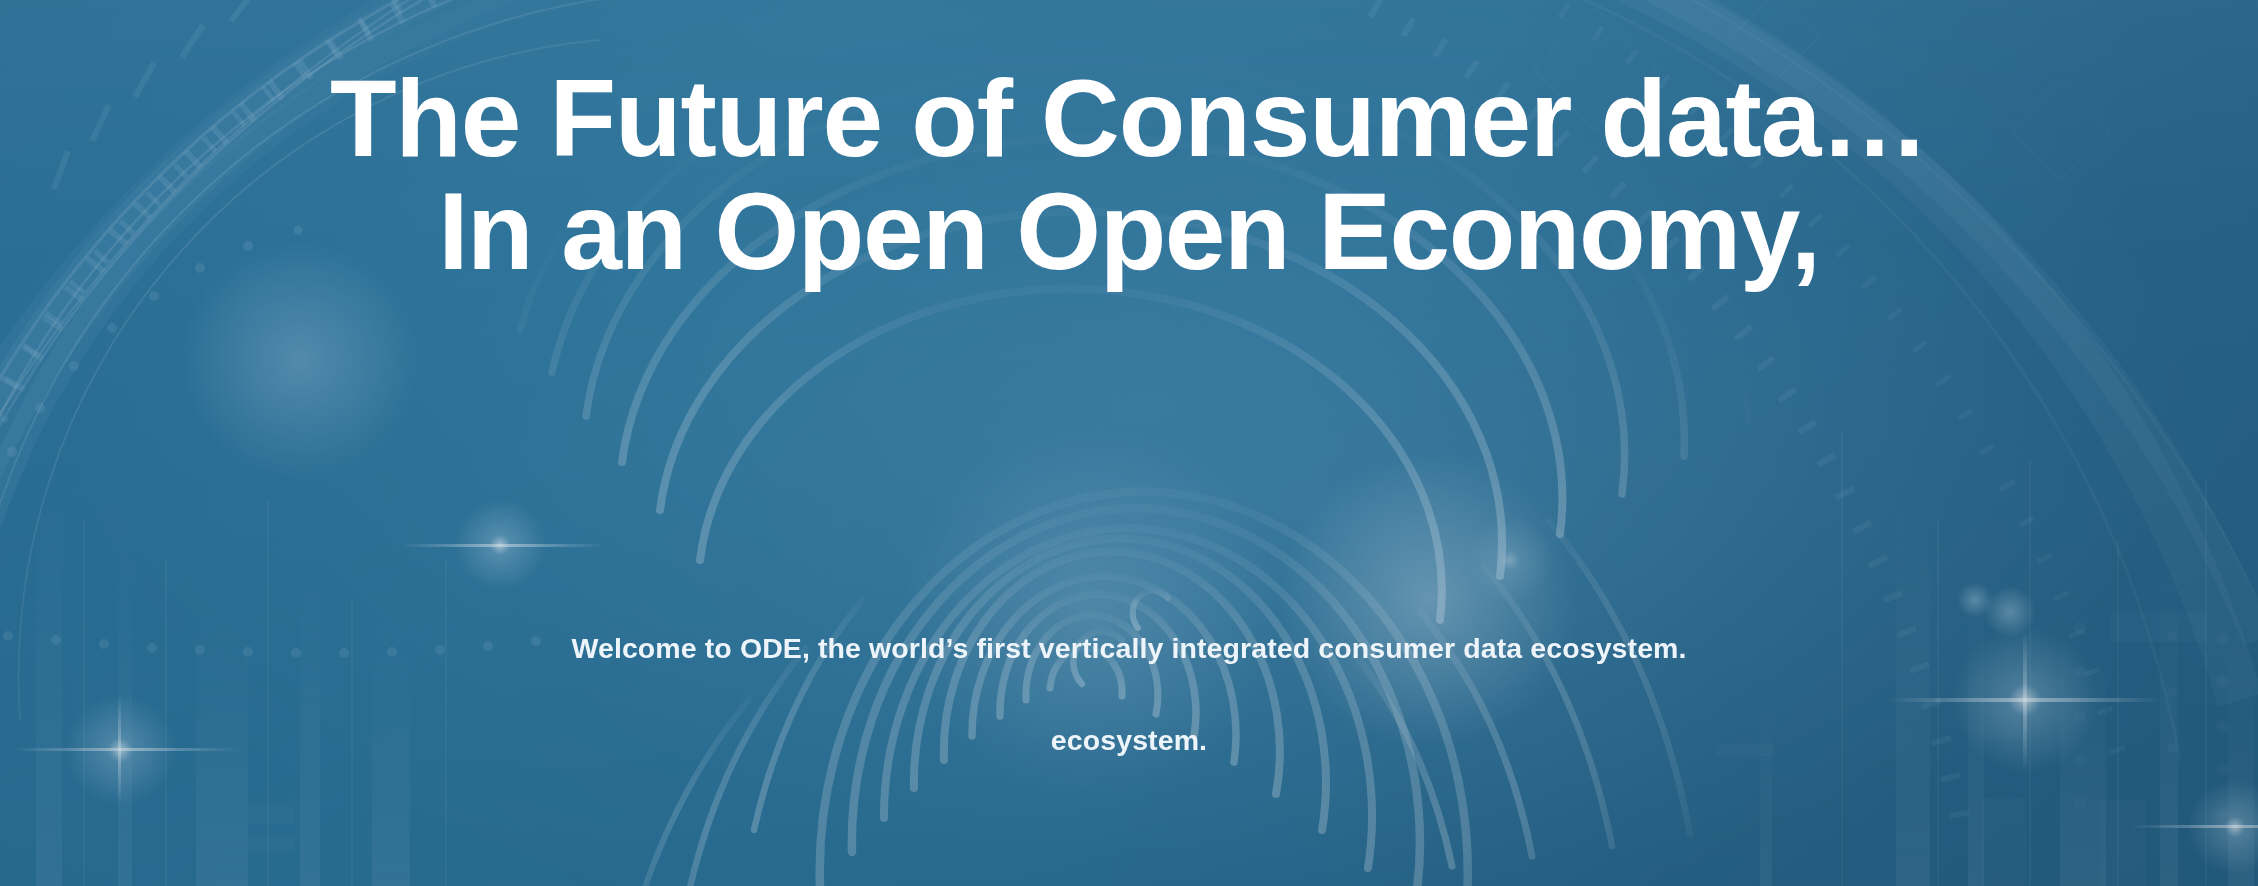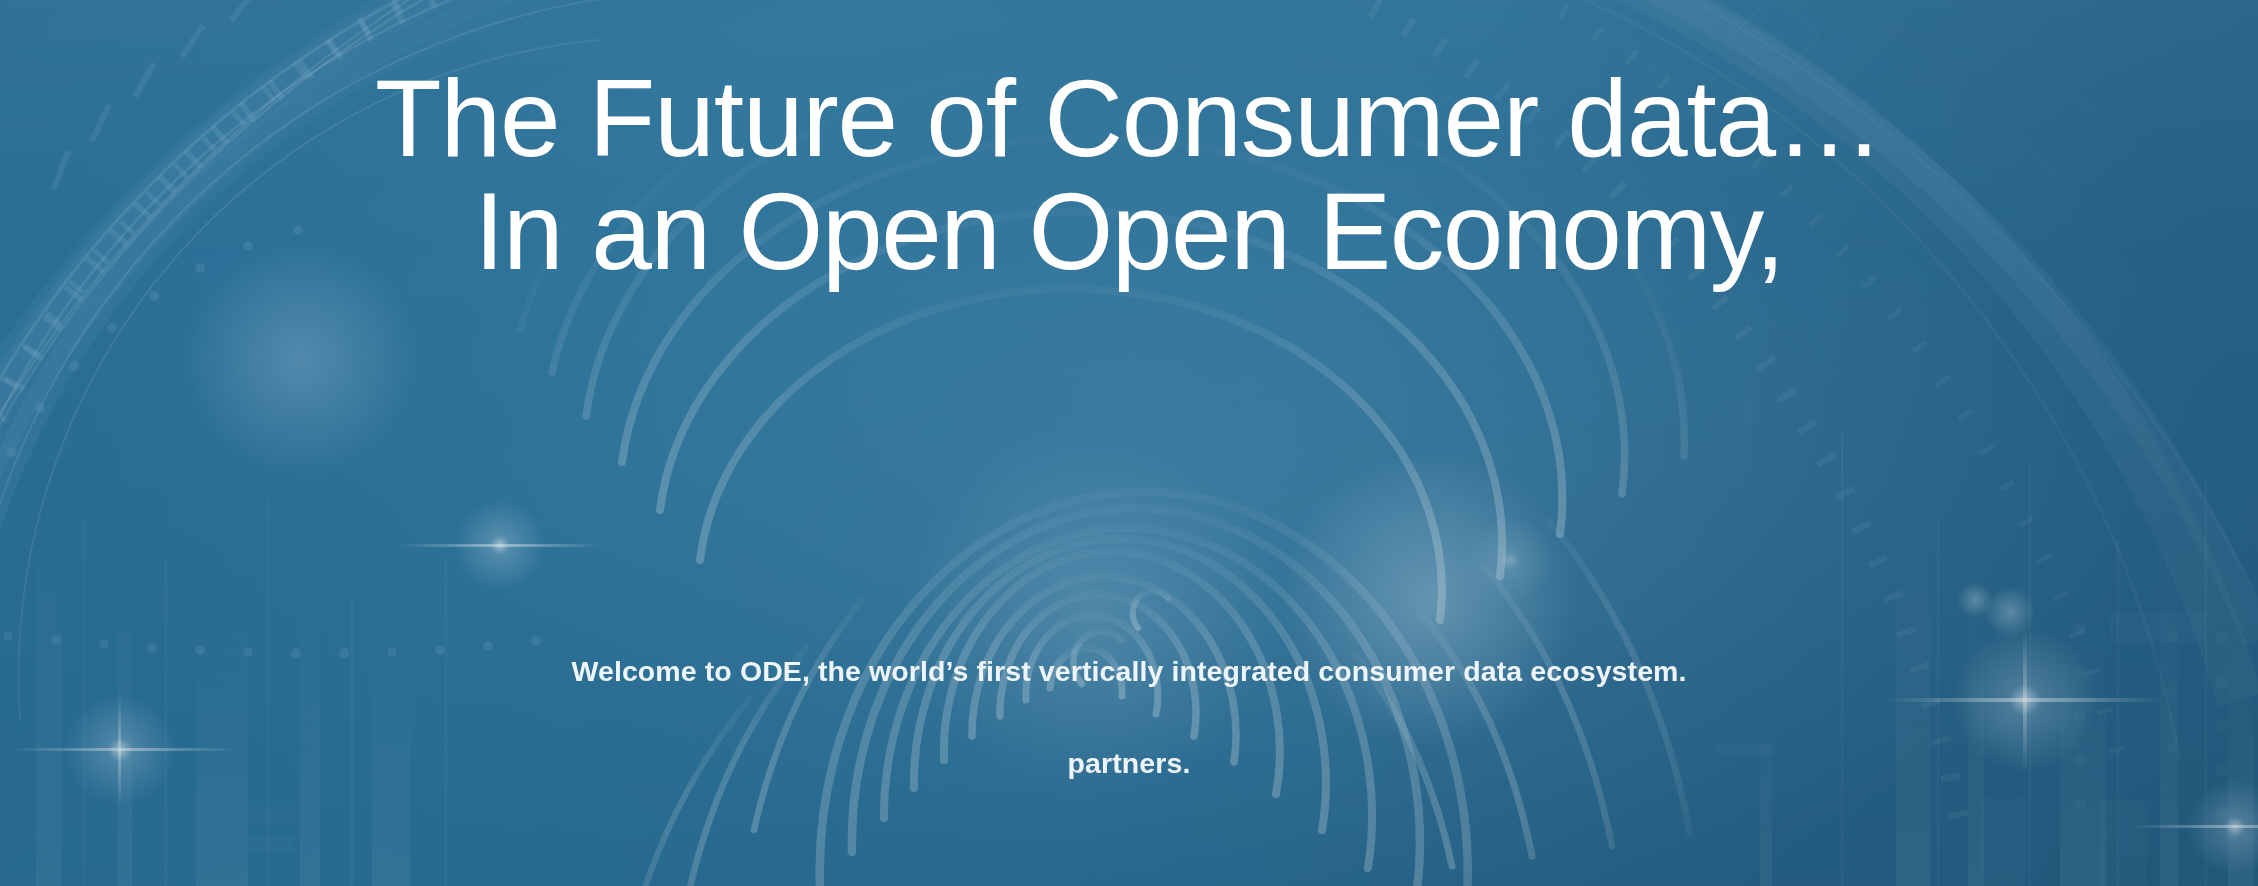--- a/index.html
+++ b/index.html
@@ -45,40 +45,39 @@
   }
 
   #headline {
     position:absolute;
     left:0; right:0;
     top:62px;
     text-align:center;
     color:#ffffff;
     font-size:109px;
     line-height:113px;
-    font-weight:400;
+    font-weight:700;
     letter-spacing:-1.4px;
     white-space:nowrap;
   }
   #headline .hl-line { display:block; }
   #headline .hl-line-1 { letter-spacing:-1.1px; }
 
   #subcopy {
     position:absolute;
     left:50%;
     transform:translateX(-50%);
     top:625px;
     width:1720px;
     text-align:center;
     color:#eef5fa;
     font-size:28.5px;
     line-height:46px;
     font-weight:700;
     letter-spacing:.1px;
-    margin-top:23px;
   }
 </style>
 </head>
 <body>
 
 <div id="hero">
 
   <svg class="bg-layer" id="bg-fingerprint" viewBox="0 0 2258 886" preserveAspectRatio="none">
     <defs>
       <linearGradient id="fpFade" x1="0" y1="0" x2="0" y2="1">
@@ -357,17 +356,17 @@
   <div id="content">
 
     <h1 id="headline">
       <span class="hl-line hl-line-1">The Future of Consumer data…</span>
       <span class="hl-line hl-line-2">In an Open Open Economy,</span>
     </h1>
 
     <p id="subcopy">
       <span>Welcome to ODE, the world’s first vertically integrated consumer data ecosystem.</span><br>
       <br>
-      <span>partners.</span>
+      <span>ecosystem.</span>
     </p>
 
   </div>
 </div>
 
 </body></html>

